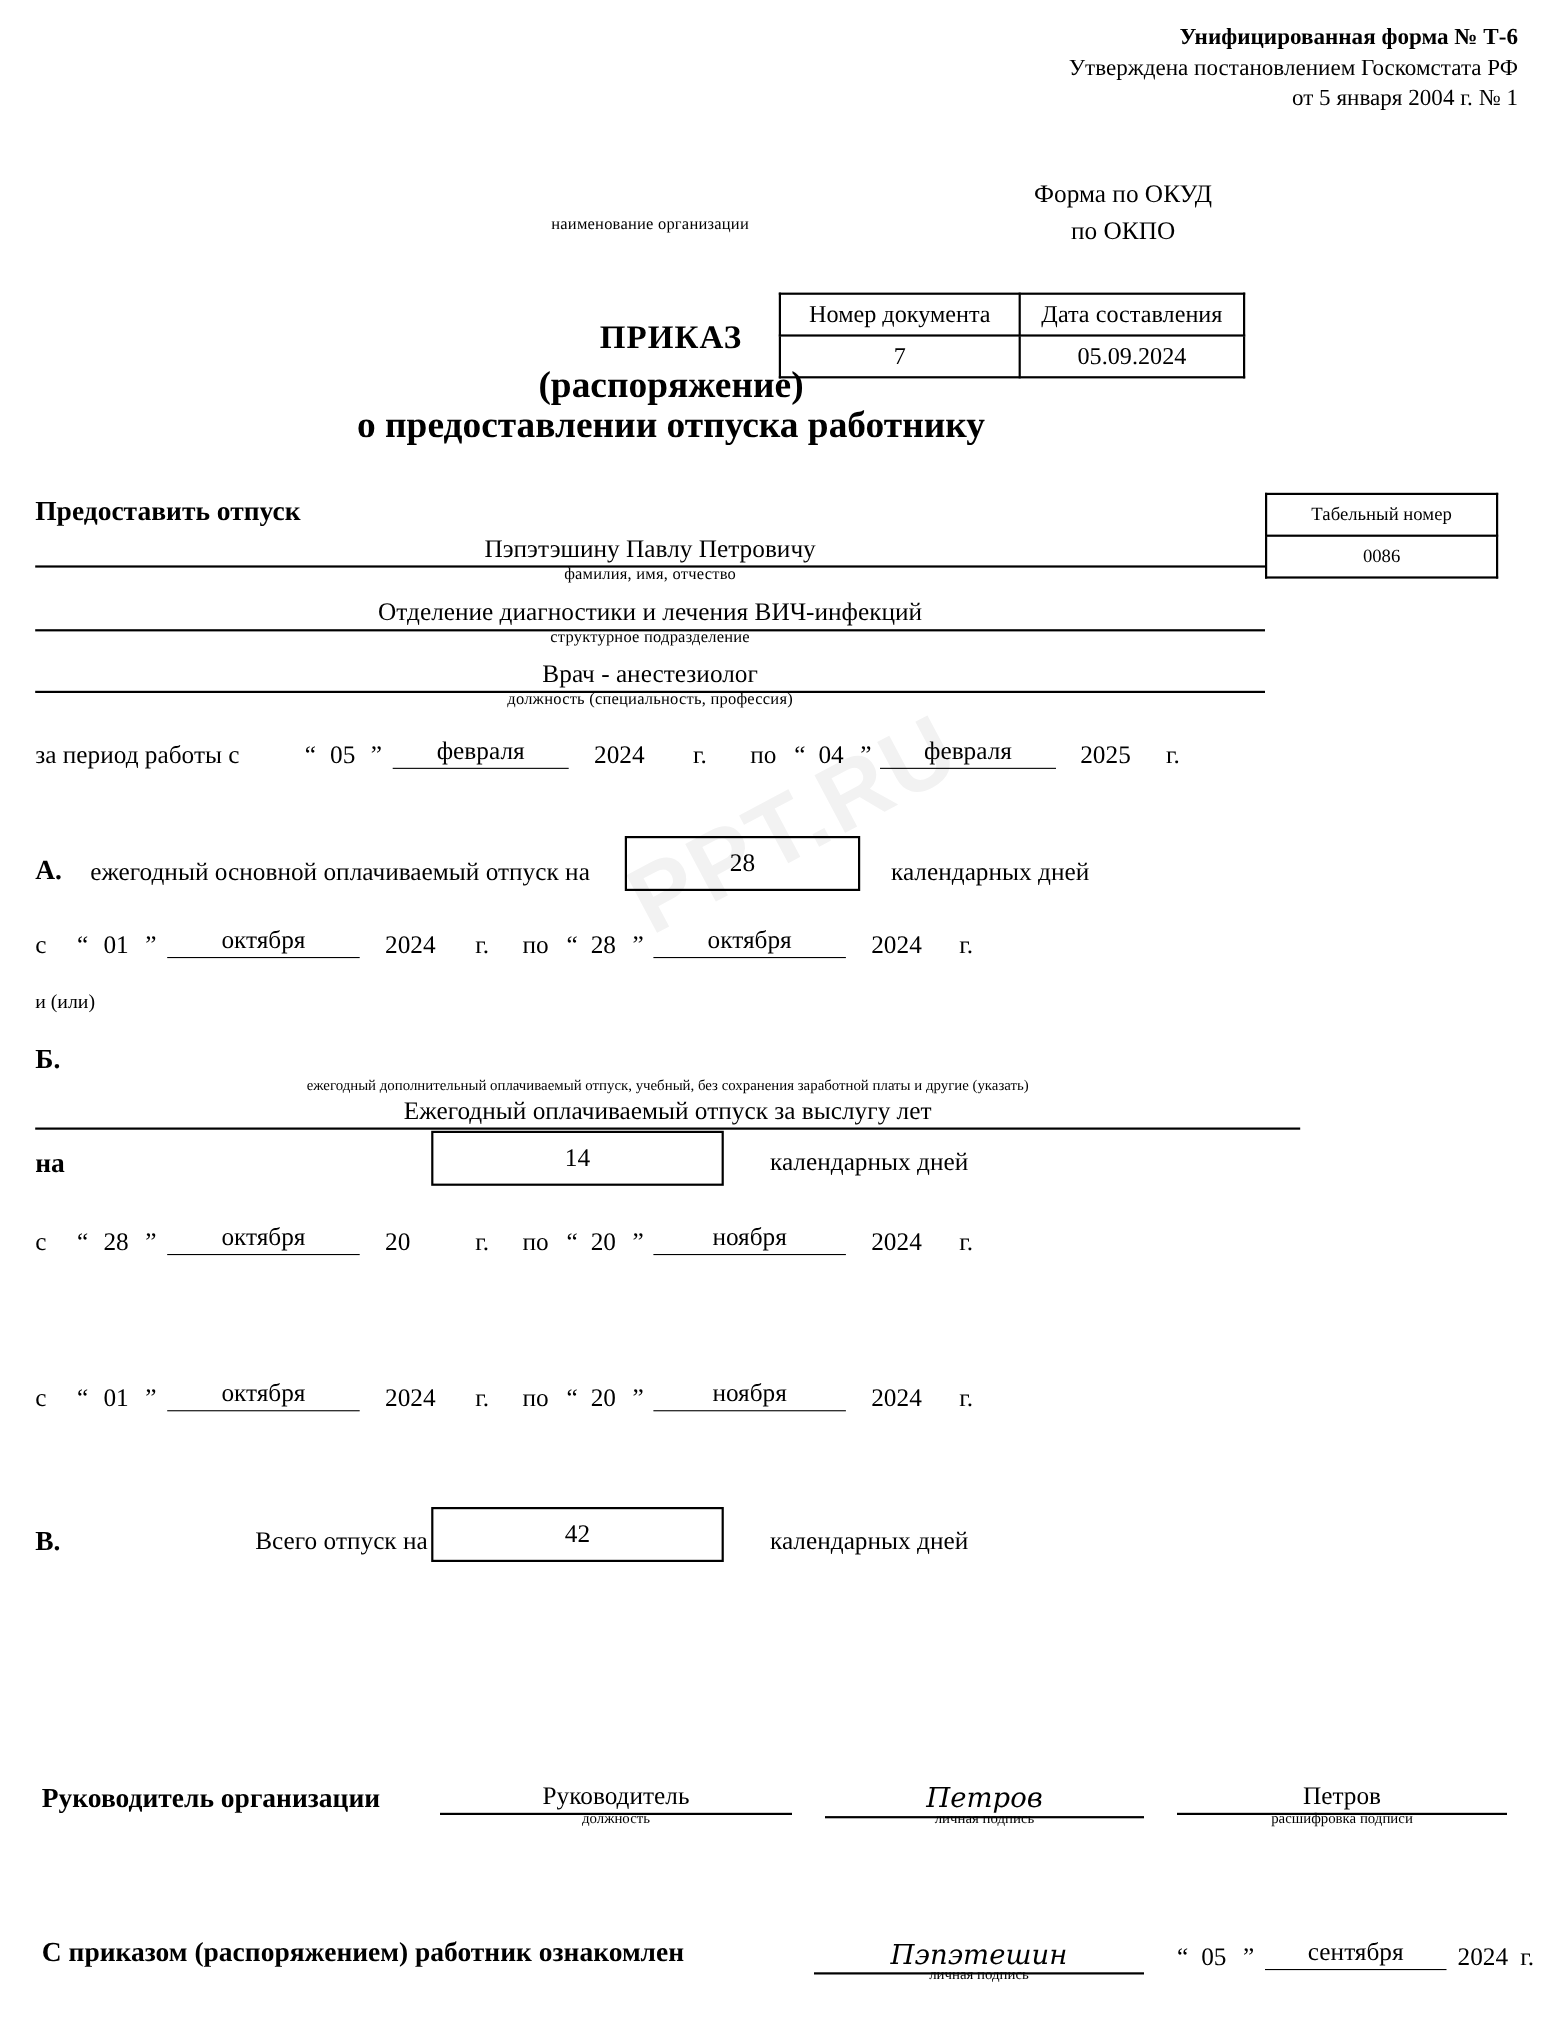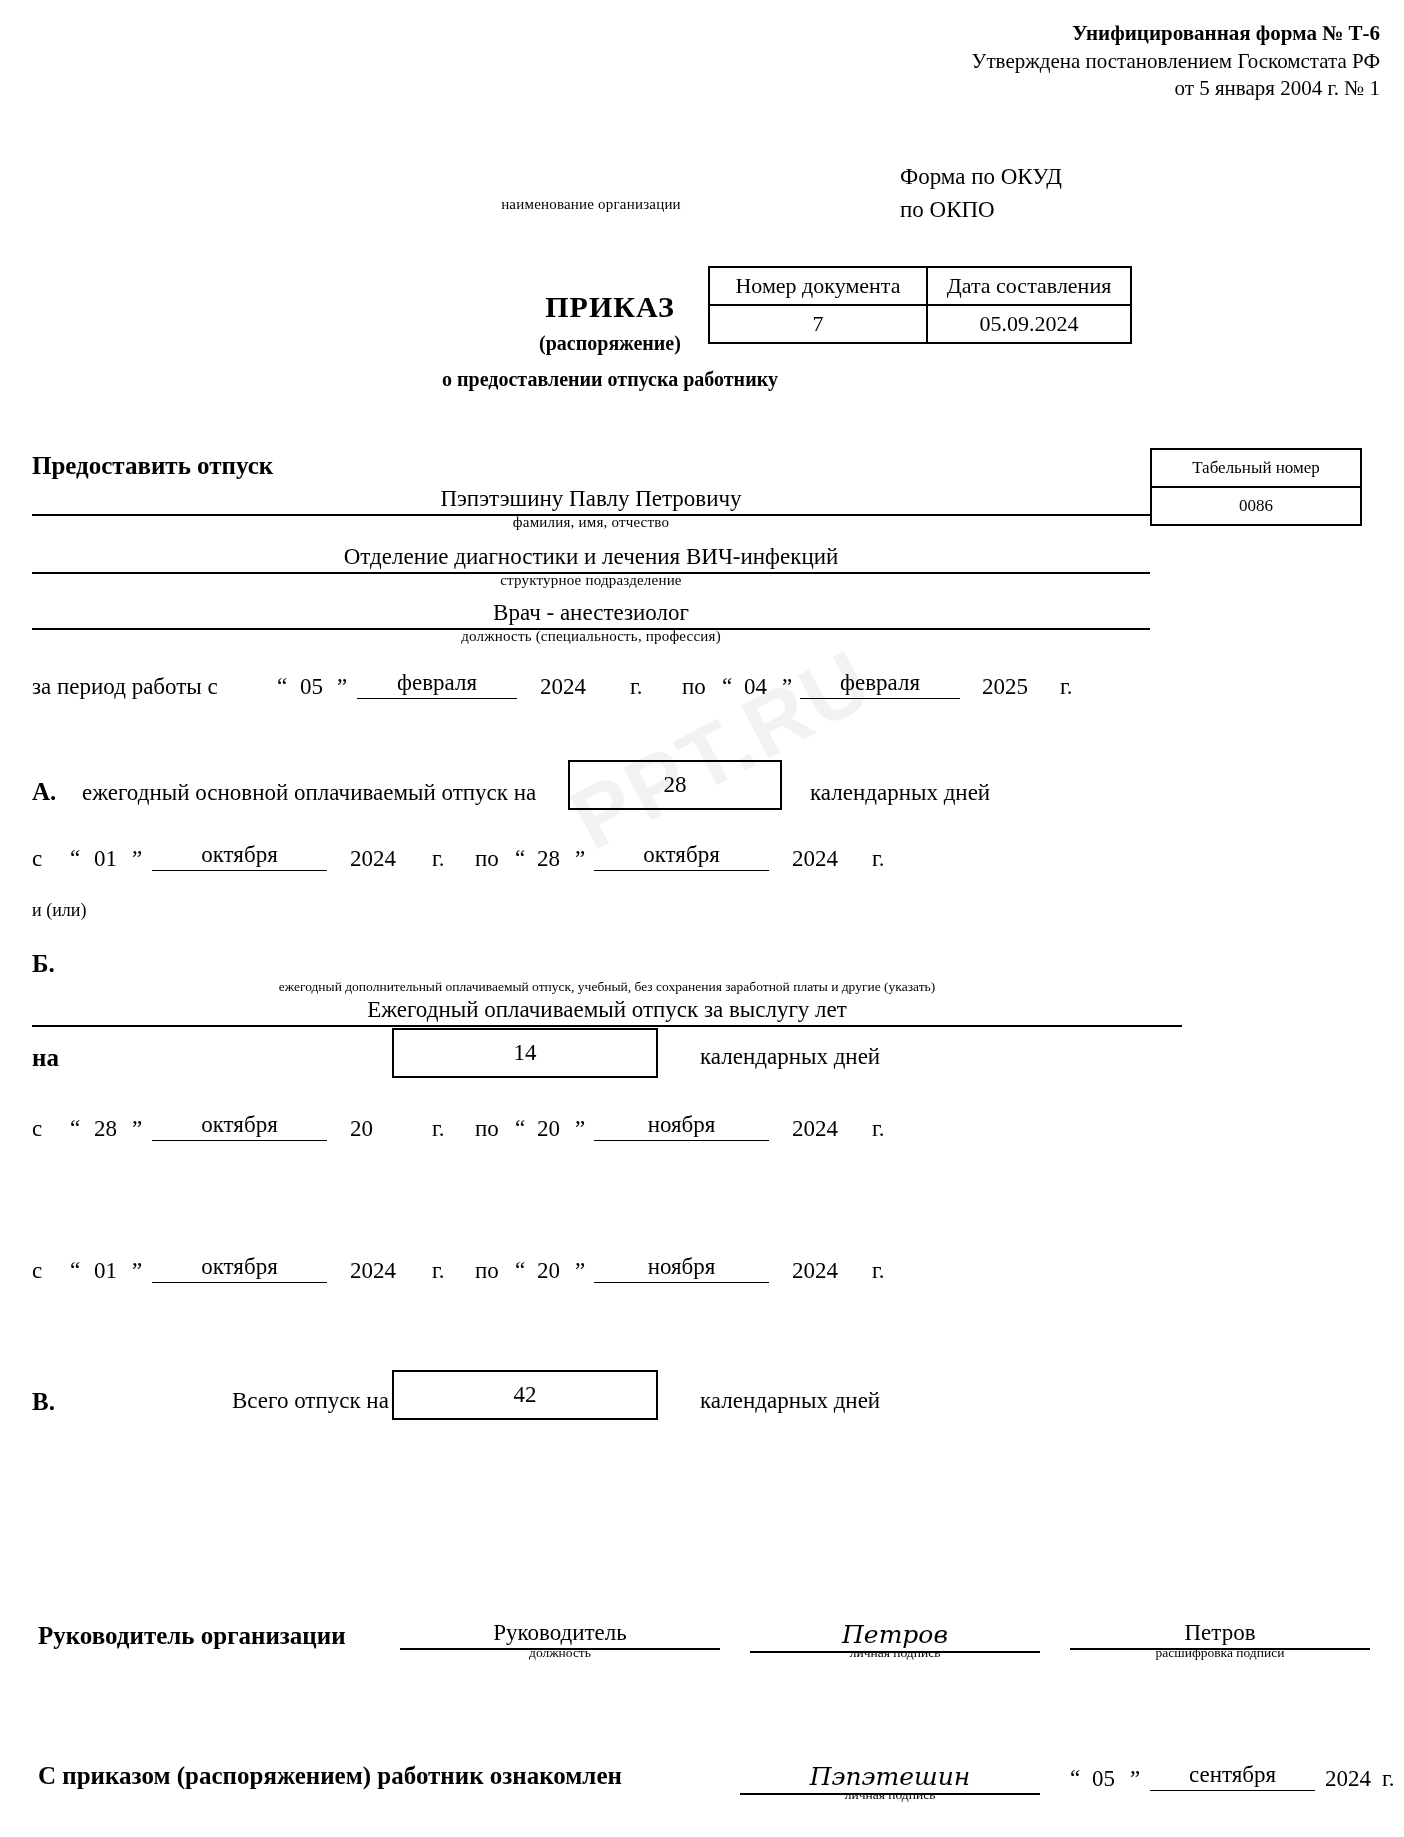--- a/index.html
+++ b/index.html
@@ -62,21 +62,21 @@
   }
   .codebox td {
     border: 2px solid #000;
     width: 196px;
     height: 33px;
     text-align: center;
     font-size: 22px;
     padding: 0;
   }
 
-  .label-okud { font-size: 23px; text-align: left; }
+  .label-okud { font-size: 23px; text-align: center; }
 
   
   .doctable {
     border-collapse: collapse;
   }
   .doctable td {
     border: 2px solid #000;
     font-size: 22px;
     text-align: center;
     padding: 3px 6px;
@@ -87,21 +87,21 @@
   .doctable td.c2 { width: 190px; }
 
   
   .title-main {
     font-size: 30px;
     font-weight: bold;
     text-align: center;
     letter-spacing: 1px;
   }
   .title-sub {
-    font-size: 20px;
+    font-size: 34px;
     font-weight: bold;
     text-align: center;
   }
 
   .sect-bold { font-size: 25px; font-weight: bold; }
 
   
   .tabnum {
     border-collapse: collapse;
   }

